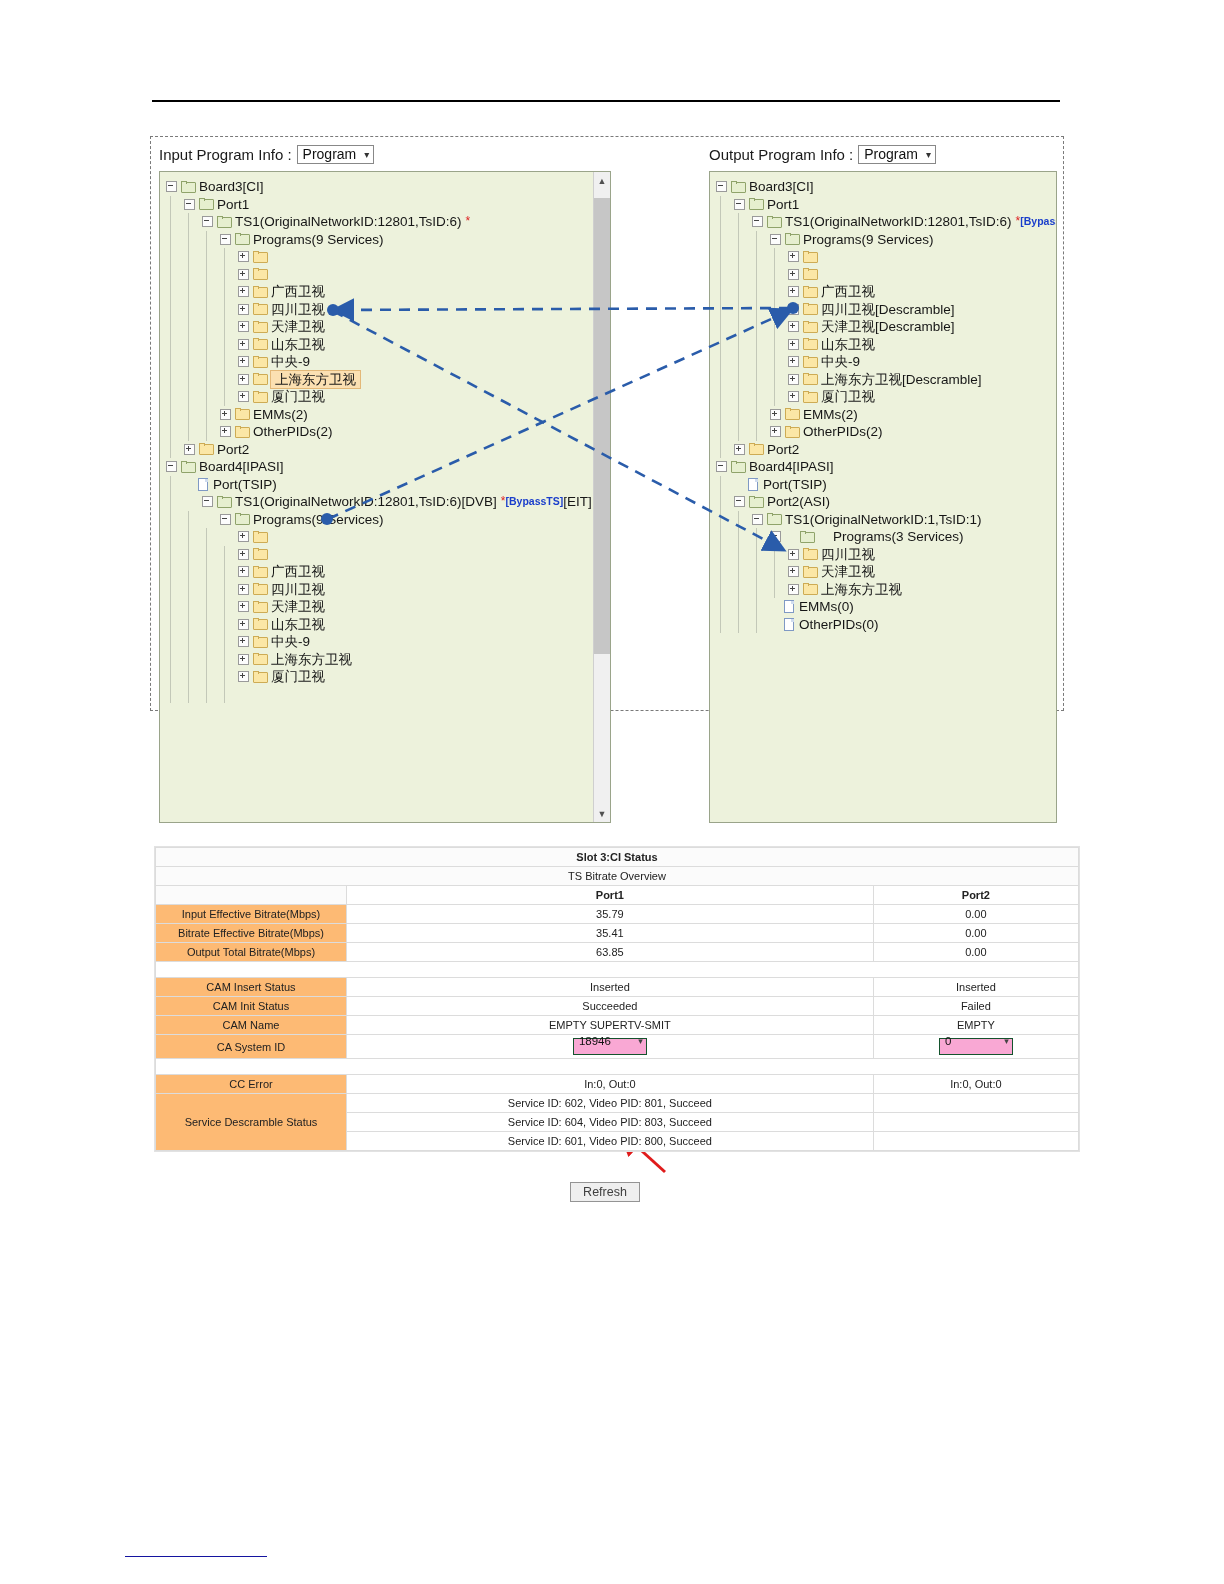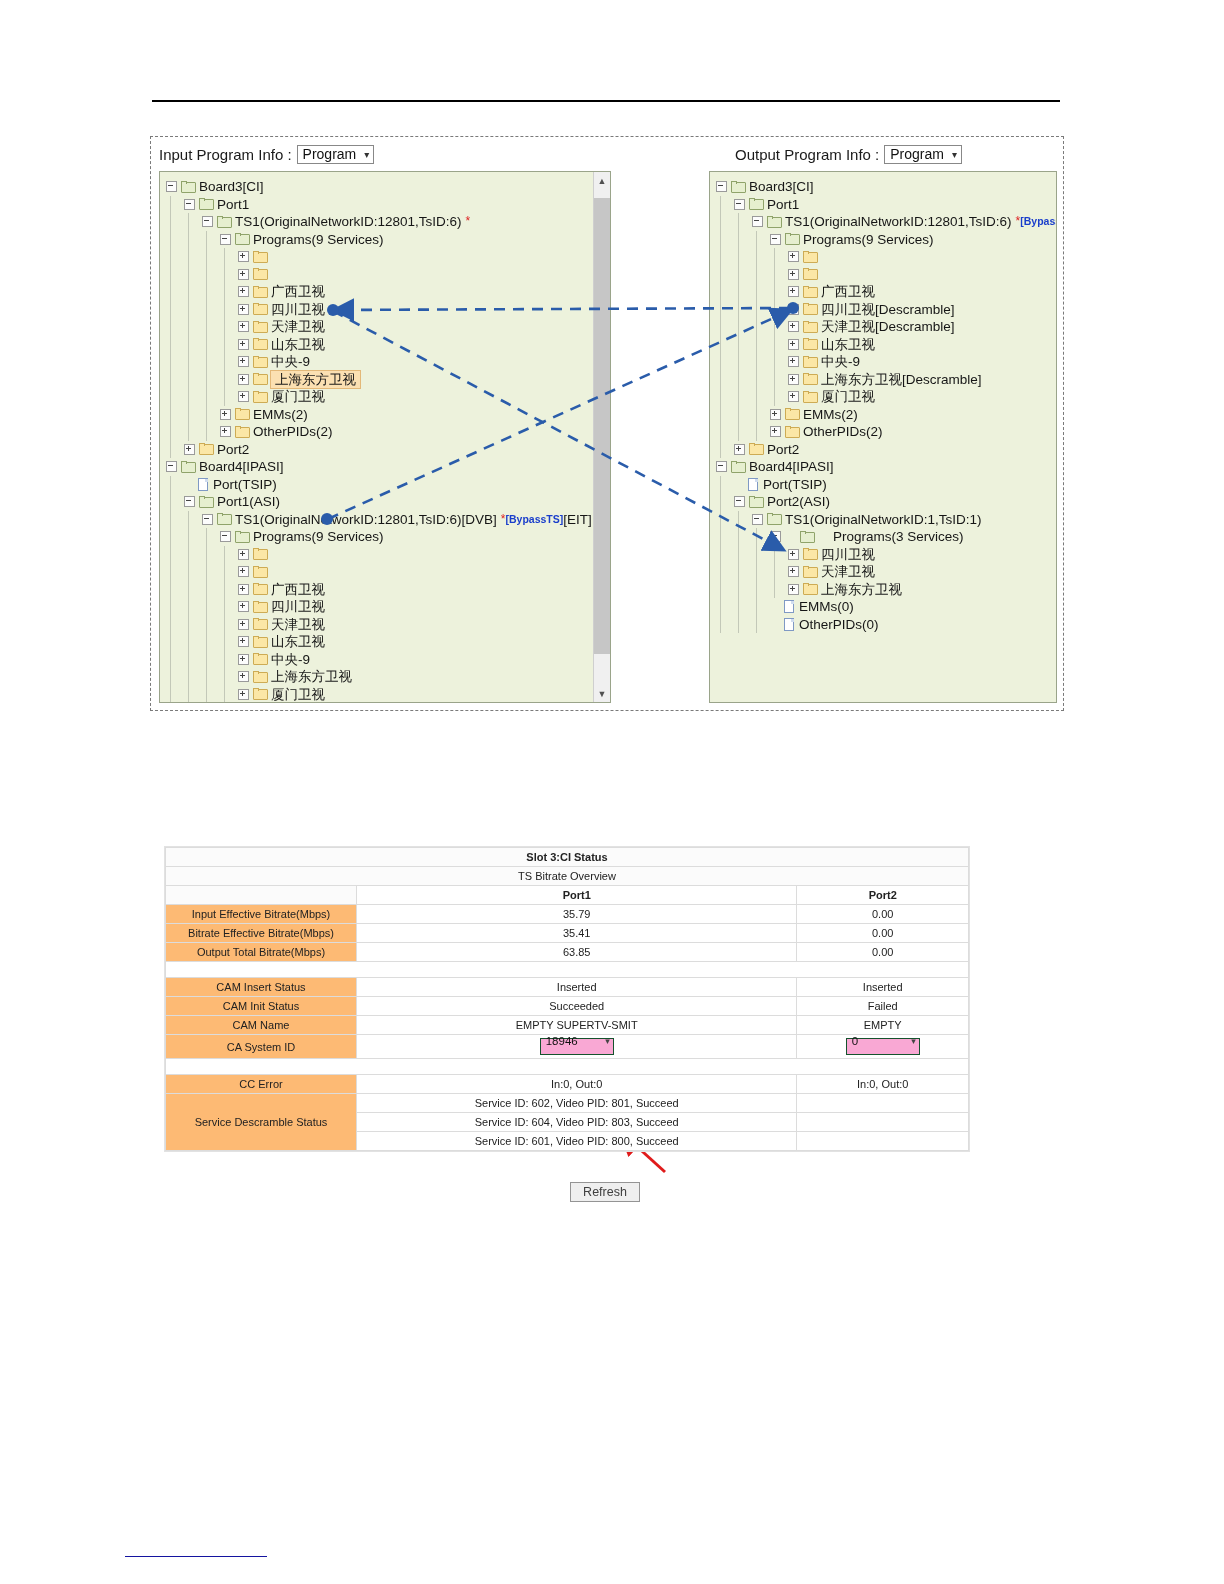--- a/index.html
+++ b/index.html
@@ -16,31 +16,31 @@
   #panels{
     position:absolute;left:150px;top:136px;width:914px;height:575px;
     border:1px dashed #7a7a7a;box-sizing:border-box;
   }
   .panel-head{
     position:absolute;top:6px;height:22px;
     display:flex;align-items:center;gap:5px;
     font-size:15px;color:#1a1a1a;white-space:nowrap;
   }
   #head-in{left:8px;}
-  #head-out{left:584px;}
+  #head-out{left:558px;}
   .sel{
     display:inline-flex;align-items:center;justify-content:space-between;
     border:1px solid #888;background:#fff;color:#111;
     font-size:14px;height:19px;padding:0 4px 0 5px;min-width:72px;
     box-sizing:border-box;
   }
   .sel .carethdr{font-size:10px;color:#333;margin-left:8px;}
 
   .treebox{
-    position:absolute;top:34px;height:532px;
+    position:absolute;top:34px;height:652px;
     background:#edf2dc;border:1px solid #9aa48a;box-sizing:border-box;
     overflow:hidden;
   }
   #tree-in{left:8px;width:452px;}
   #tree-out{left:558px;width:348px;}
   .treeinner{position:relative;padding:6px 0 0 6px;}
 
   
   .sbar{position:absolute;right:0;top:0;width:16px;height:100%;background:#f0f0f0;border-left:1px solid #cfcfcf;}
   .sbtn{position:absolute;left:0;width:16px;height:17px;background:#f0f0f0;display:flex;align-items:center;justify-content:center;font-size:9px;color:#505050;}
@@ -90,21 +90,21 @@
   .bypass{color:#1a3ecb;font-size:10.5px;font-weight:bold;}
   .eit{color:#161616;font-size:13.5px;}
 
   .guide{position:absolute;width:1px;background:#c3c8b8;}
 
   
   #arrows{position:absolute;left:0;top:0;width:1224px;height:1584px;pointer-events:none;}
 
   
   #status{
-    position:absolute;left:165px;top:847px;width:804px;
+    position:absolute;left:155px;top:847px;width:924px;
     border-collapse:collapse;background:#fff;
     box-shadow:0 0 0 1px #e2e2e2;
   }
   #status td{
     border:1px solid #dcdcdc;font-size:11px;color:#222;
     padding:3px 4px;text-align:center;vertical-align:middle;
   }
   td.ttl{font-weight:bold;font-size:11.5px;background:#fbfbfb;}
   td.sub{font-size:11px;background:#fbfbfb;}
   td.port{font-weight:bold;font-size:15px;padding:5px 4px;}
@@ -236,25 +236,20 @@
         </div>
         <div class="row" style="padding-left: 0px;">
           <span class="tog minus"></span>
           <span class="fld open"></span>
           <span class="lbl">Board4[IPASI]</span>
         </div>
         <div class="row" style="padding-left: 18px;">
           <span class="tog none"></span>
           <span class="doc"></span>
           <span class="lbl">Port(TSIP)</span>
-        </div>
-        <div class="row" style="padding-left: 18px;">
-          <span class="tog minus"></span>
-          <span class="fld open"></span>
-          <span class="lbl">Port1(ASI)</span>
         </div>
         <div class="row" style="padding-left: 36px;">
           <span class="tog minus"></span>
           <span class="fld open"></span>
           <span class="lbl">TS1(OriginalNetworkID:12801,TsID:6)[DVB]</span>
           <span class="star">*</span>
           <span class="bypass">[BypassTS]</span>
           <span class="eit">[EIT]</span>
         </div>
         <div class="row" style="padding-left: 54px;">

